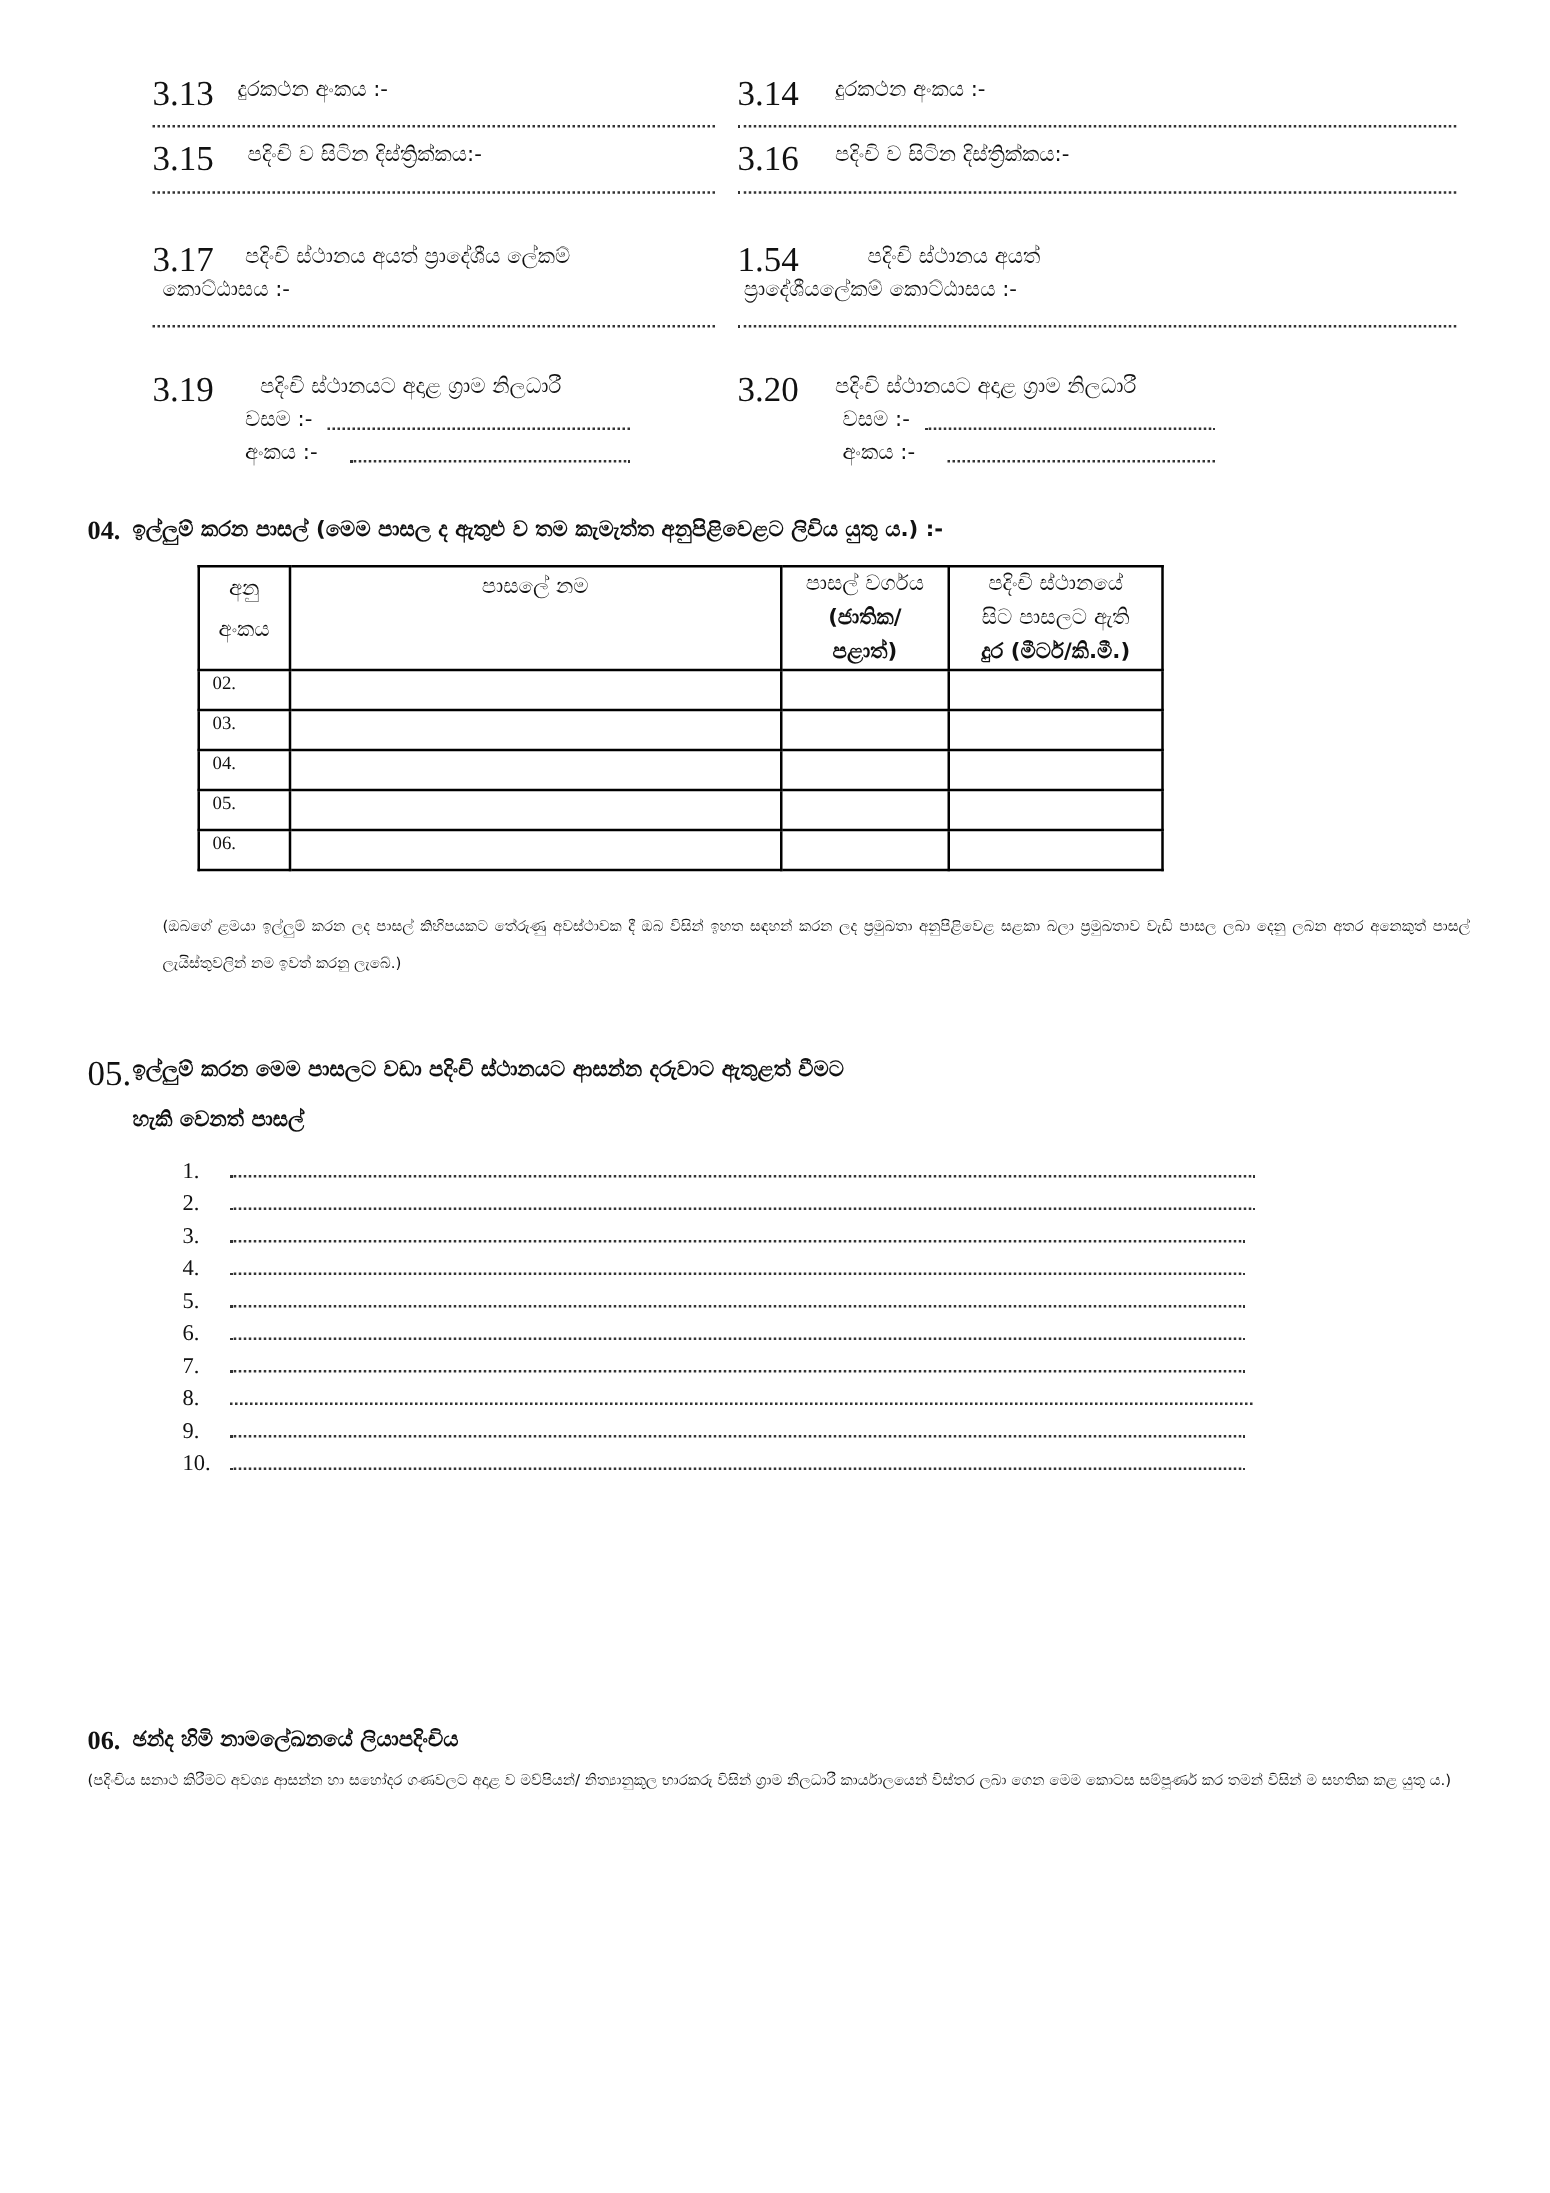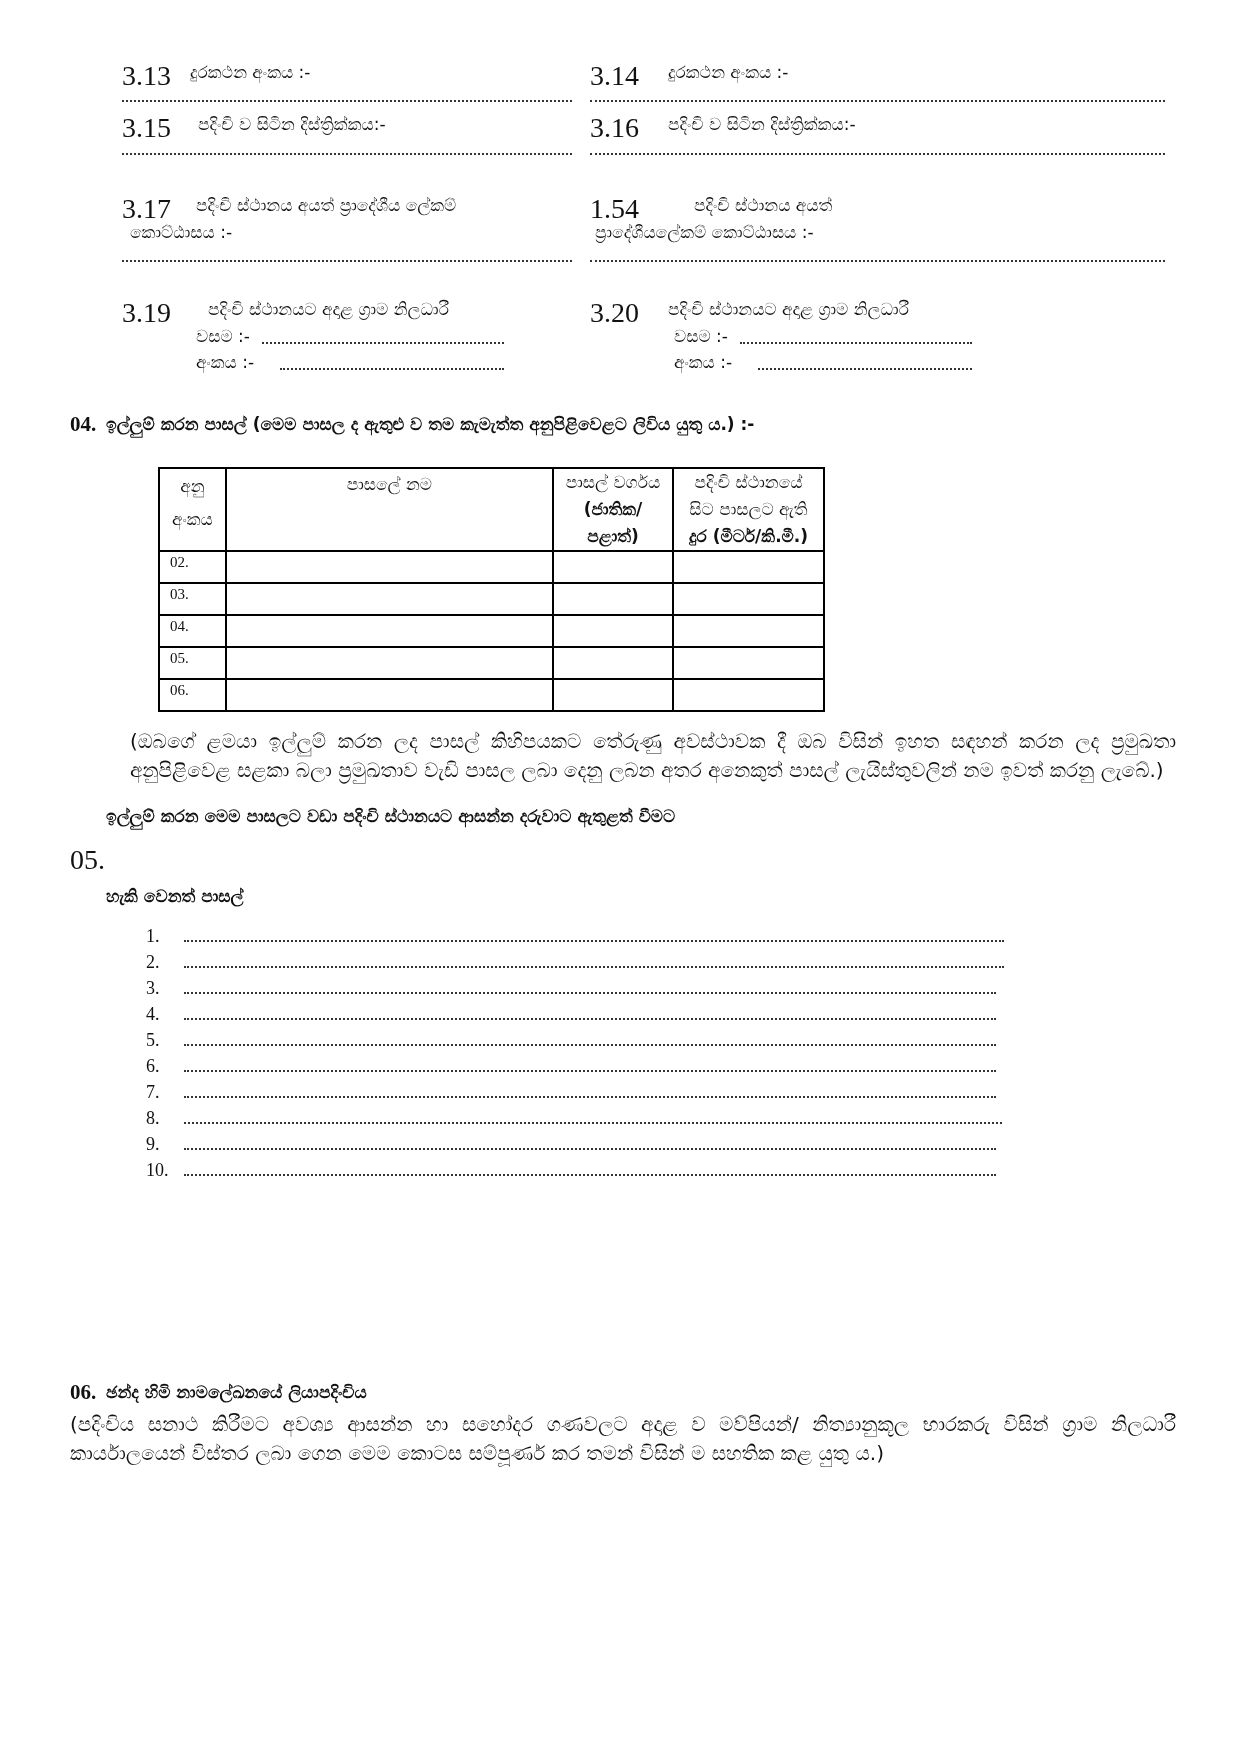--- a/index.html
+++ b/index.html
@@ -4,26 +4,26 @@
 <style>
   html, body { margin:0; padding:0; background:#ffffff; }
   body { width:1240px; height:1754px; position:relative; overflow:hidden;
          font-family:"DejaVu Serif", "Liberation Serif", serif; color:#111; }
   .abs { position:absolute; }
   .num { font-family:"Liberation Serif", serif; font-size:28px; }
   .si { font-family:"DejaVu Sans", "Liberation Sans", sans-serif; font-size:17px; }
   .field-line { border-bottom:2px dotted #333; height:0; }
   .bold { font-weight:bold; }
   .sec-num { font-family:"Liberation Serif", serif; font-size:21px; font-weight:bold; }
-  table.schools { position:absolute; left:158px; top:452px; width:667px; border-collapse:collapse;margin-top:15px; }
+  table.schools { position:absolute; left:158px; top:452px; width:773px; border-collapse:collapse; }
   table.schools td, table.schools th { border:2px solid #000; padding:0; vertical-align:top; }
   table.schools th { font-weight:normal; font-family:"DejaVu Sans","Liberation Sans",sans-serif; font-size:17px; line-height:27px; text-align:center; height:80px; }
   table.schools td { height:28px; font-family:"Liberation Serif",serif; font-size:15px; }
   table.schools td.sn { padding-left:10px; padding-top:2px; }
-  .para { font-family:"DejaVu Sans","Liberation Sans",sans-serif; font-size:20px; line-height:29px; text-align:justify; text-align-last:left; }
+  .para { font-family:"DejaVu Sans","Liberation Sans",sans-serif; font-size:12px; line-height:29px; text-align:justify; text-align-last:left; }
   .list-row { position:absolute; left:146px; font-family:"Liberation Serif", serif; font-size:18px; }
   .list-row .n { display:inline-block; width:38px; }
   .list-row .d { display:inline-block; width:820px; border-bottom:2px dotted #333; vertical-align:middle; height:6px; }
 </style>
 </head>
 <body>
 
 <div>
 
   <span class="abs num" style="left:122px;top:60px;">3.13</span>
@@ -129,21 +129,21 @@
       <td></td>
     </tr>
   </tbody>
     </table>
 
   <div class="abs para" style="left:130px;top:727px;width:1046px;">(ඔබගේ ළමයා ඉල්ලුම් කරන ලද පාසල් කිහිපයකට තේරුණු අවස්ථාවක දී ඔබ විසින් ඉහත සඳහන් කරන ලද ප්‍රමුඛතා අනුපිළිවෙළ සළකා බලා ප්‍රමුඛතාව වැඩි පාසල ලබා දෙනු ලබන අතර අනෙකුත් පාසල් ලැයිස්තුවලින් නම ඉවත් කරනු ලැබේ.)</div>
 </div>
 
 <div>
   <span class="abs num" style="left:70px;top:844px;">05.</span>
-  <span class="abs si bold" style="left:106px;top:806px;white-space:nowrap;">ඉල්ලුම් කරන මෙම පාසලට වඩා පදිංචි ස්ථානයට ආසන්න දරුවාට ඇතුළත් වීමට</span>
+  <span class="abs si bold" style="left:106px;top:846px;white-space:nowrap;">ඉල්ලුම් කරන මෙම පාසලට වඩා පදිංචි ස්ථානයට ආසන්න දරුවාට ඇතුළත් වීමට</span>
   <span class="abs si bold" style="left:106px;top:886px;">හැකි වෙනත් පාසල්</span>
 
   <div class="list-row" style="top:926px;"><span class="n">1.</span><span class="d"></span></div>
   <div class="list-row" style="top:952px;"><span class="n">2.</span><span class="d"></span></div>
   <div class="list-row" style="top:978px;"><span class="n">3.</span><span class="d" style="width:812px"></span></div>
   <div class="list-row" style="top:1004px;"><span class="n">4.</span><span class="d" style="width:812px"></span></div>
   <div class="list-row" style="top:1030px;"><span class="n">5.</span><span class="d" style="width:812px"></span></div>
   <div class="list-row" style="top:1056px;"><span class="n">6.</span><span class="d" style="width:812px"></span></div>
   <div class="list-row" style="top:1082px;"><span class="n">7.</span><span class="d" style="width:812px"></span></div>
   <div class="list-row" style="top:1108px;"><span class="n">8.</span><span class="d" style="width:818px"></span></div>

